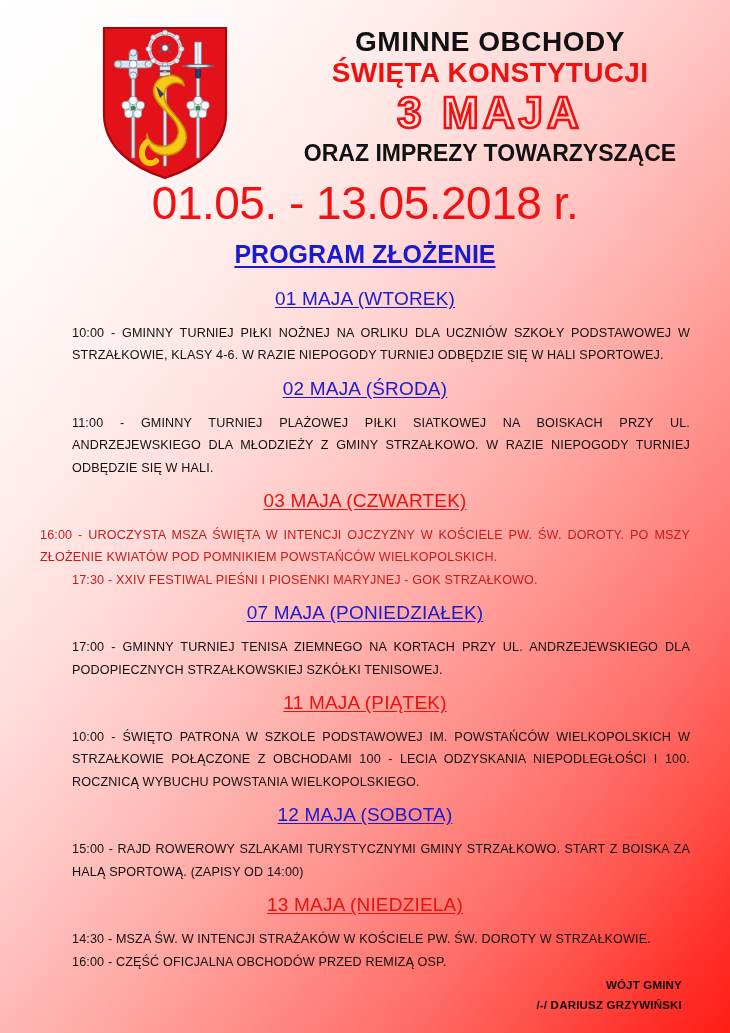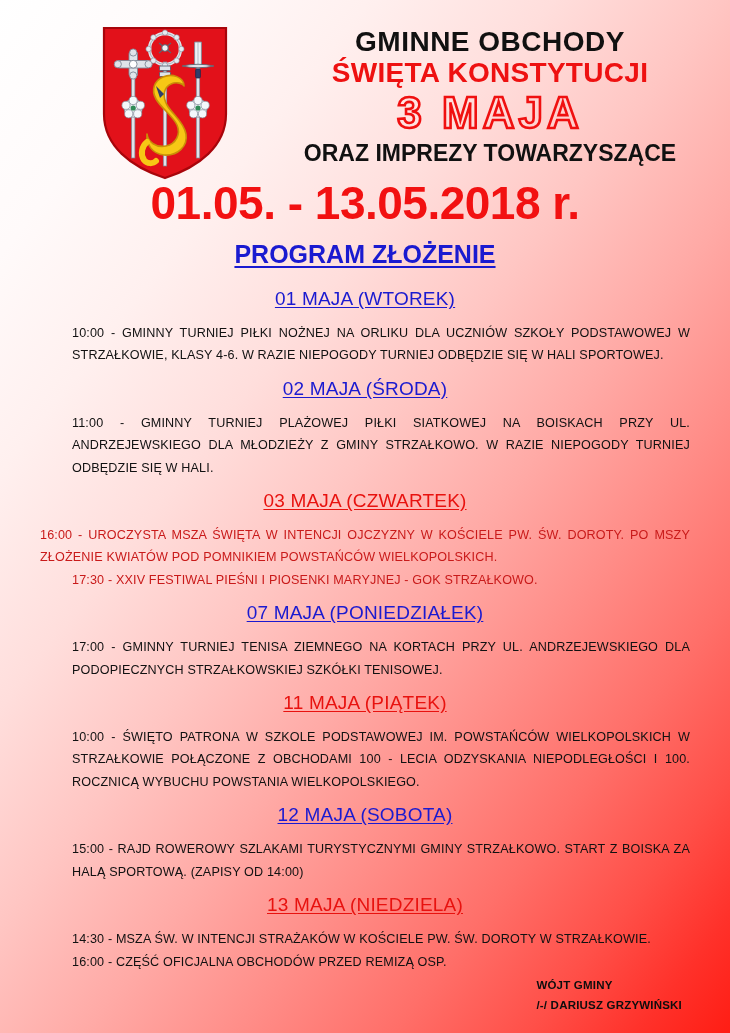--- a/index.html
+++ b/index.html
@@ -92,21 +92,21 @@
     white-space: nowrap;
   }
 
   .date-line {
     position: absolute;
     left: 0;
     top: 176px;
     width: 730px;
     text-align: center;
     font-size: 46px;
-    font-weight: bold;
+    font-weight: normal;
     color: #f21111;
     letter-spacing: -0.5px;
     white-space: nowrap;
   }
 
   
   .program-title {
     position: absolute;
     left: 0;
     top: 240px;
@@ -154,21 +154,21 @@
     text-align: center;
     text-align-last: center;
   }
   .para.lastleft { text-align-last: left; margin-left: 32px; }
 
   
   .signature {
     position: absolute;
     right: 48px;
     bottom: 18px;
-    text-align: left;
+    text-align: right;
     font-size: 11.5px;
     font-weight: bold;
     color: #0d0d0d;
     line-height: 1.75;
     letter-spacing: 0.2px;
   }
 </style>
 </head>
 <body>
 

